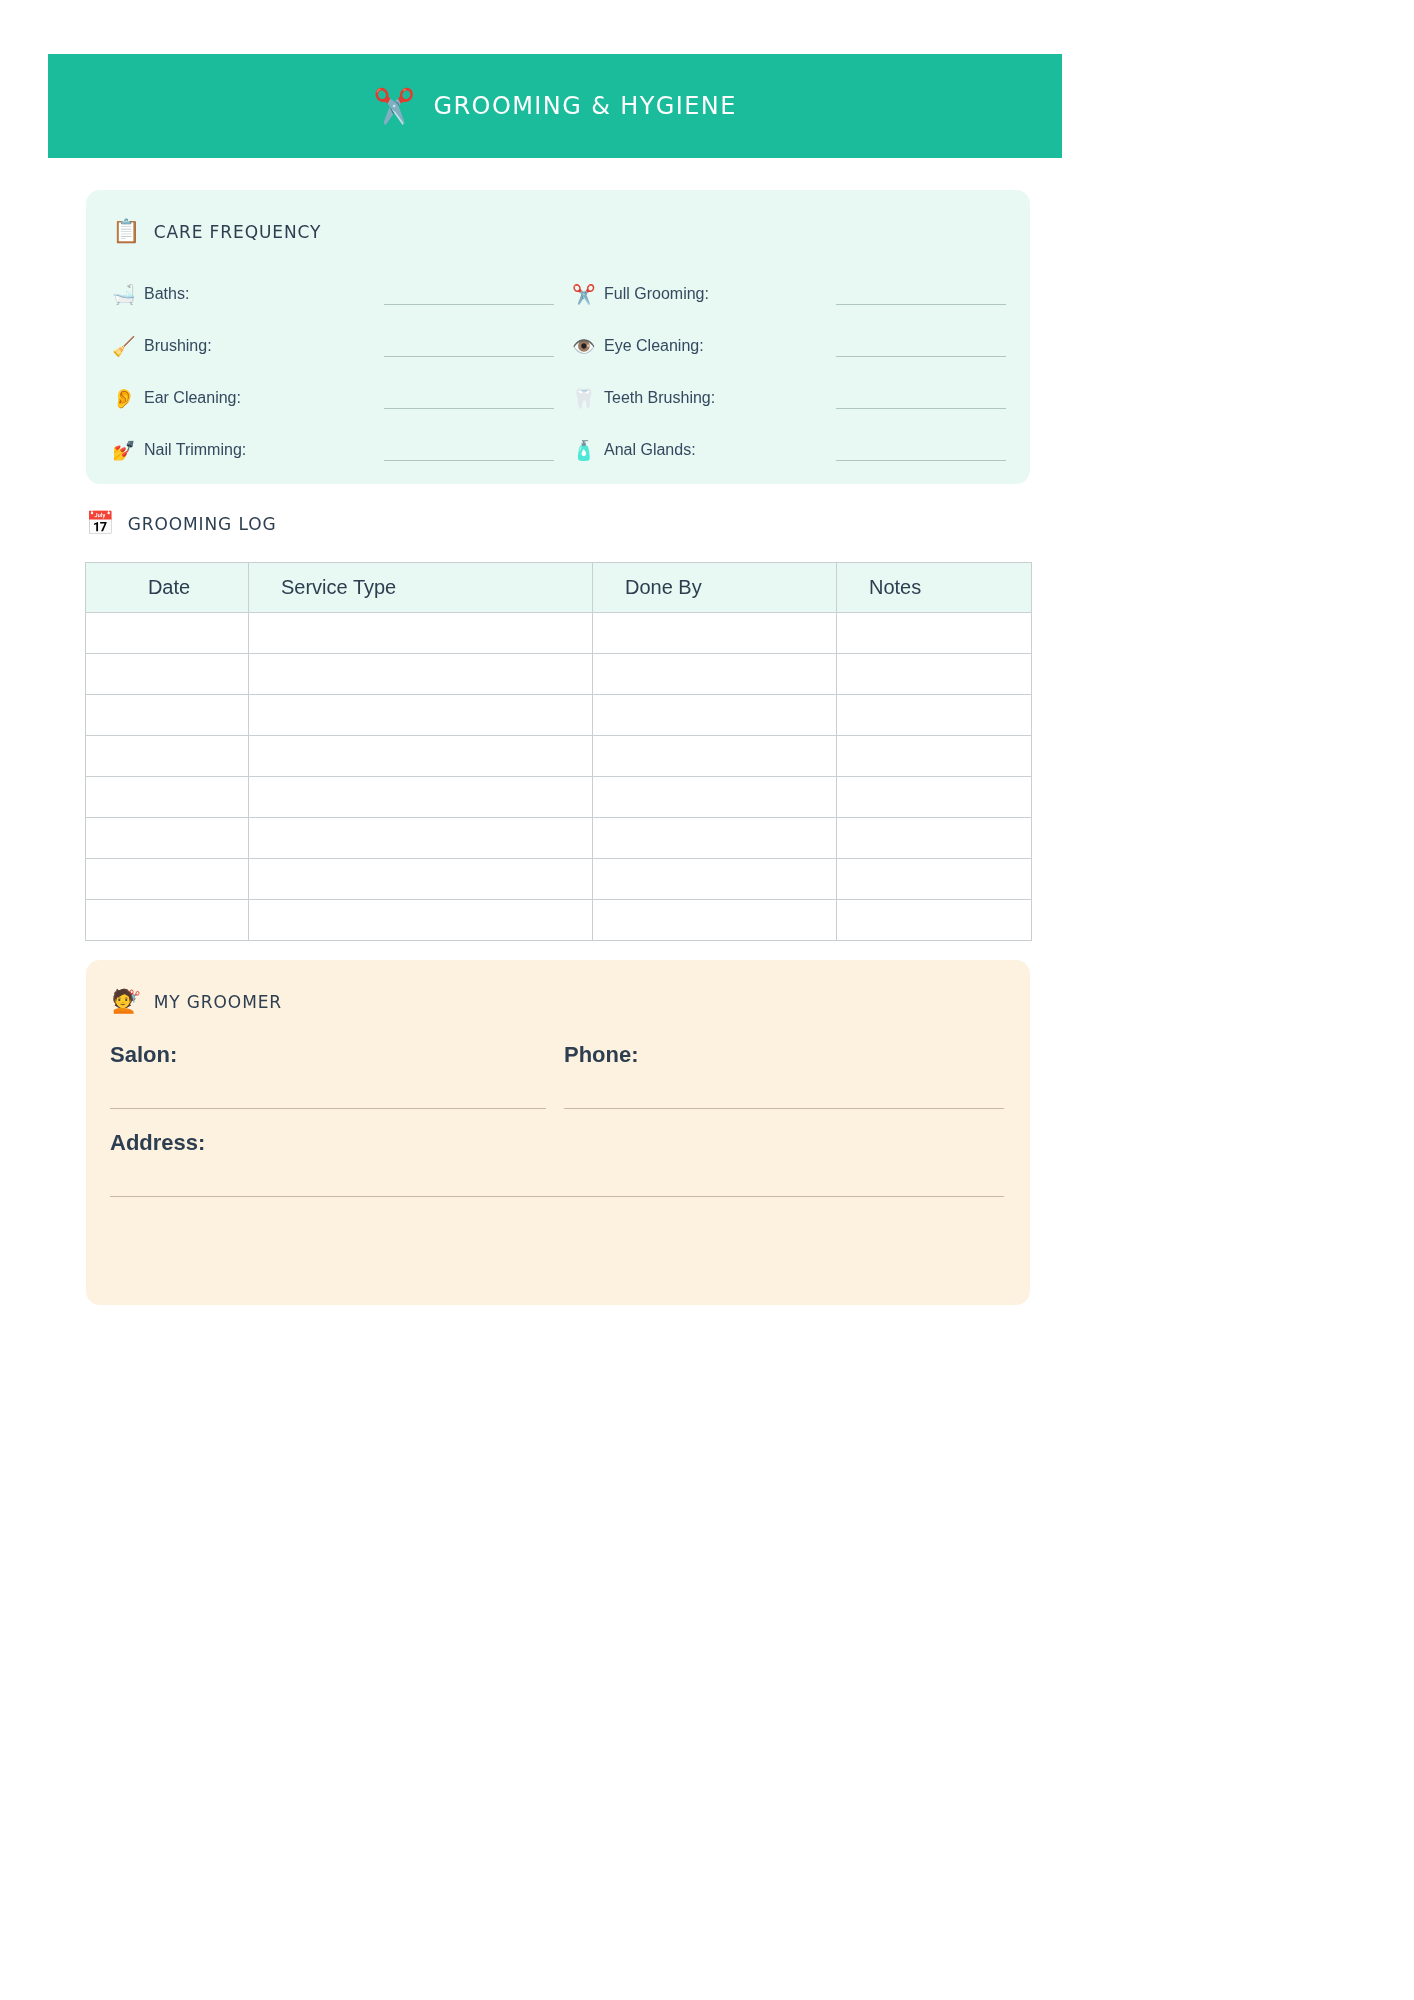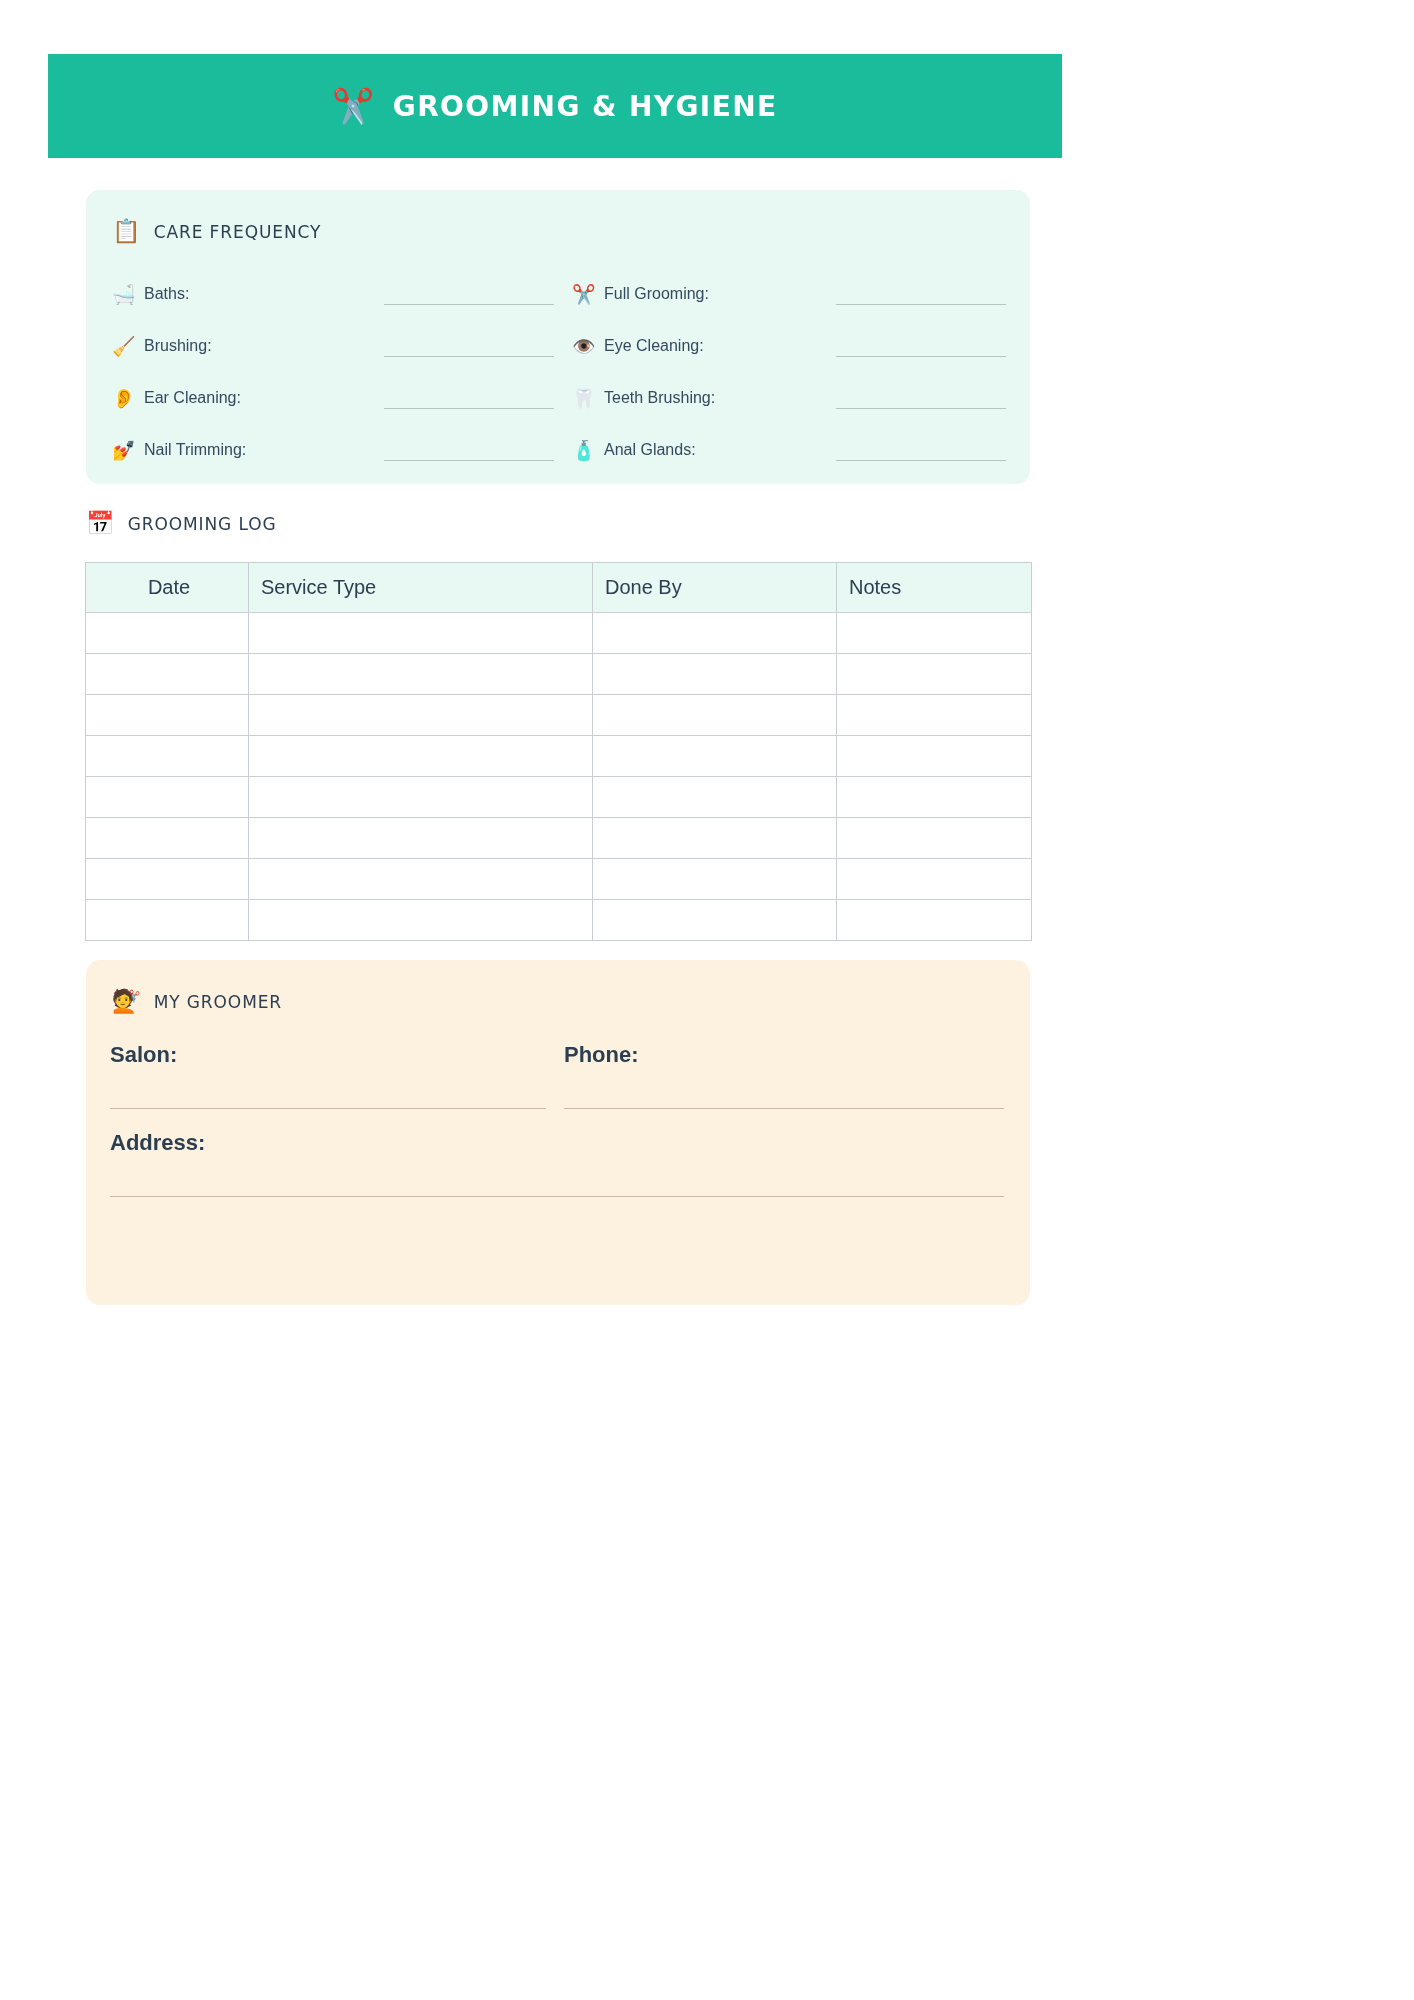--- a/index.html
+++ b/index.html
@@ -36,22 +36,22 @@
     align-items: center;
     gap: 18px;
   }
   .banner-icon {
     font-size: 34px;
     line-height: 1;
     display: inline-block;
   }
   .banner-title {
     color: #ffffff;
-    font-size: 28px;
-    font-weight: bold;
+    font-size: 24px;
+    font-weight: normal;
     letter-spacing: 1.4px;
     font-family: "DejaVu Sans", sans-serif;
   }
 
   
   .section-head {
     display: flex;
     align-items: center;
     gap: 13px;
   }
@@ -140,21 +140,21 @@
   .log-table th, .log-table td {
     border: 1px solid #C9CED3;
   }
   .log-table thead th {
     background: #E8F8F3;
     height: 50px;
     font-size: 20px;
     font-weight: normal;
     color: #2C3E50;
     text-align: left;
-    padding-left: 12px;
+    padding-left: 32px;
   }
   .log-table thead th.c-date { text-align: center; padding-left: 4px; }
   .log-table tbody td {
     height: 41px;
     background: #ffffff;
   }
   .col-date    { width: 163px; }
   .col-service { width: 344px; }
   .col-doneby  { width: 244px; }
   .col-notes   { width: 195px; }

